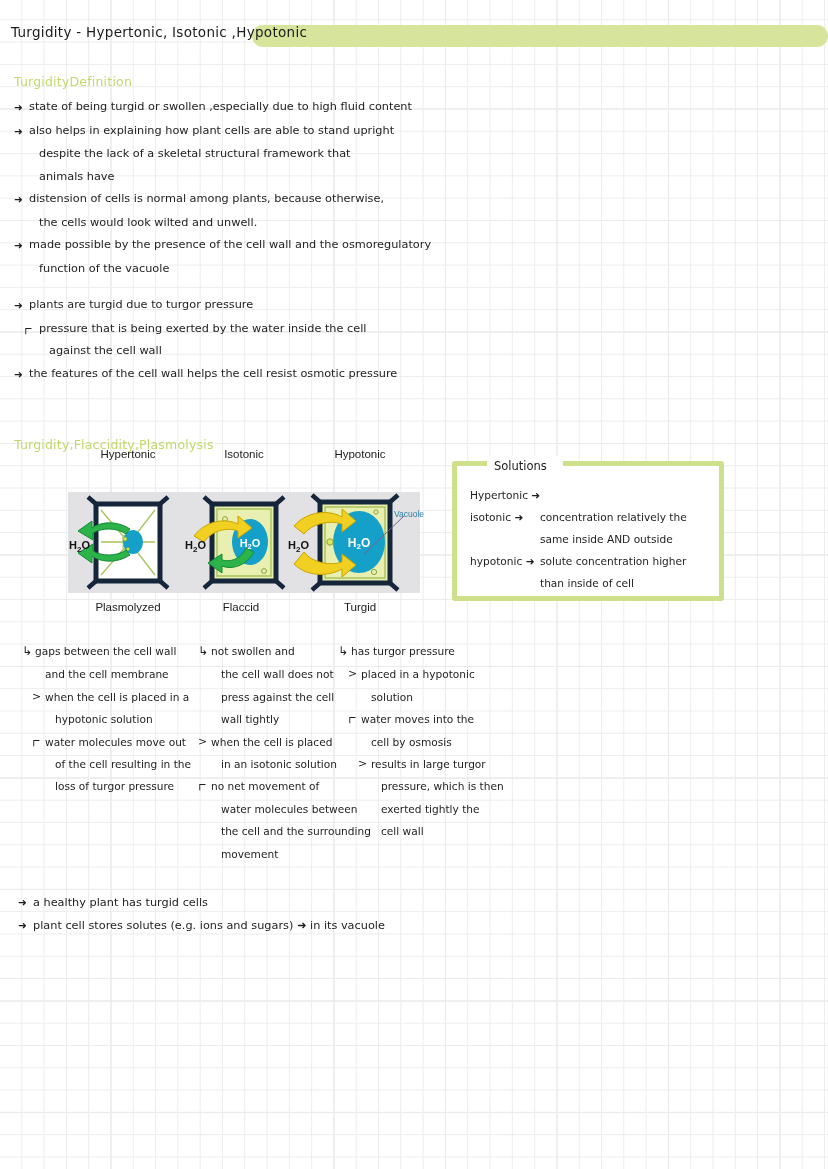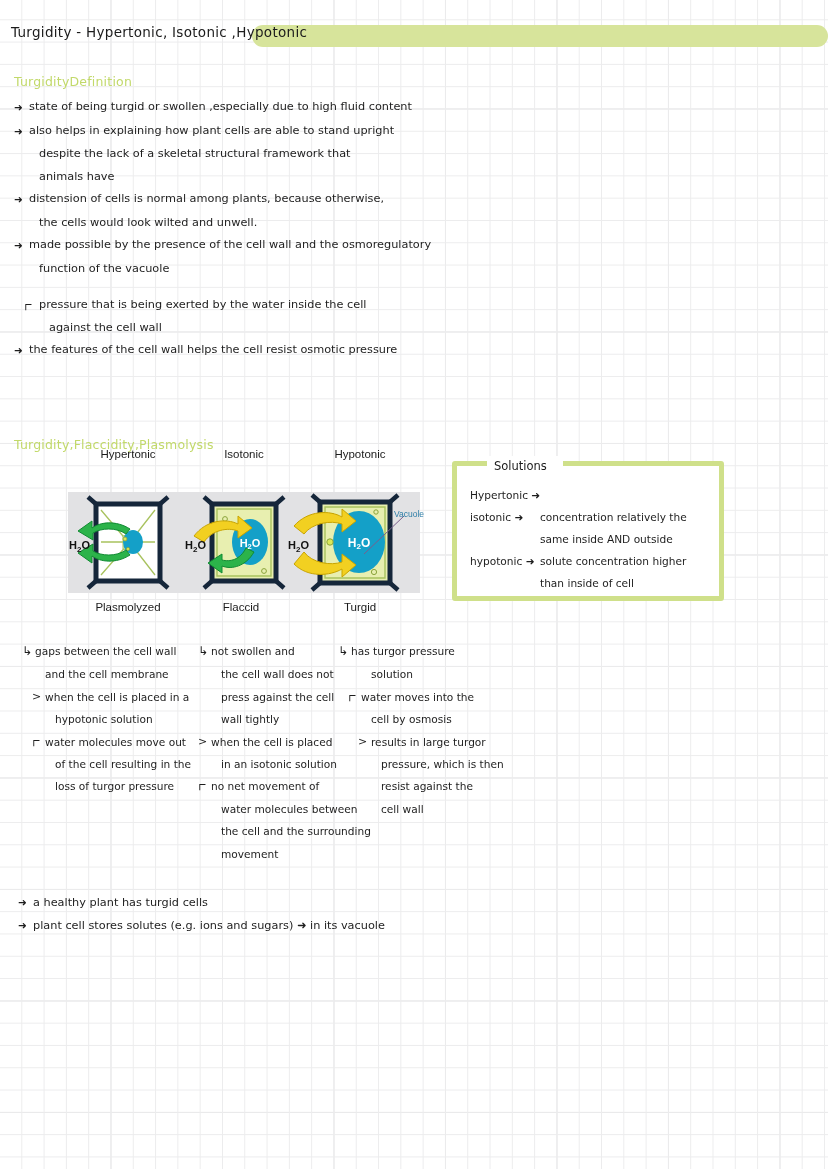--- a/index.html
+++ b/index.html
@@ -148,20 +148,24 @@
     </div>
     <div class="line">
       <span class="mk arrow"></span>
       <span class="tx">made possible by  the presence of  the cell wall and the osmoregulatory</span>
     </div>
     <div class="line ind1">
       <span class="mk none"></span>
       <span class="tx">function of  the  vacuole</span>
     </div>
     <div class="line" style="height: 14px;"></div>
+    <div class="line">
+      <span class="mk arrow"></span>
+      <span class="tx">plants are turgid due to turgor pressure</span>
+    </div>
     <div class="line ind1">
       <span class="mk hook"></span>
       <span class="tx">pressure that  is being exerted by the water inside  the cell</span>
     </div>
     <div class="line ind2">
       <span class="mk none"></span>
       <span class="tx">against the cell wall</span>
     </div>
     <div class="line">
       <span class="mk arrow"></span>
@@ -312,20 +316,24 @@
     <div class="line ind1">
       <span class="mk none"></span>
       <span class="tx">movement</span>
     </div>
   </div>
 <div id="col3" class="blk col hand">
     <div class="line">
       <span class="mk down"></span>
       <span class="tx">has turgor pressure</span>
     </div>
+    <div class="line ind1">
+      <span class="mk gt"></span>
+      <span class="tx">placed  in a hypotonic</span>
+    </div>
     <div class="line ind2">
       <span class="mk none"></span>
       <span class="tx">solution</span>
     </div>
     <div class="line ind1">
       <span class="mk hook"></span>
       <span class="tx">water moves into the</span>
     </div>
     <div class="line ind2">
       <span class="mk none"></span>
@@ -334,21 +342,21 @@
     <div class="line ind2">
       <span class="mk gt"></span>
       <span class="tx">results in large turgor</span>
     </div>
     <div class="line ind2">
       <span class="mk none" style="margin-left: 30px;"></span>
       <span class="tx">pressure, which is then</span>
     </div>
     <div class="line ind2">
       <span class="mk none" style="margin-left: 30px;"></span>
-      <span class="tx">resist against the</span>
+      <span class="tx">exerted tightly the</span>
     </div>
     <div class="line ind2">
       <span class="mk none" style="margin-left: 30px;"></span>
       <span class="tx">cell wall</span>
     </div>
   </div>
 
 <div id="bottom-block" class="blk hand">
     <div class="line">
       <span class="mk arrow"></span>

